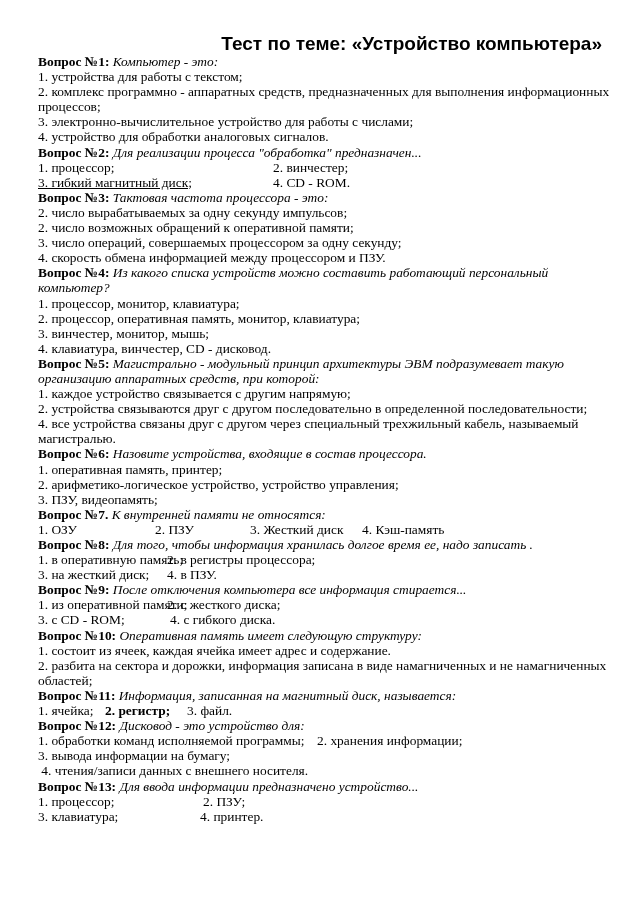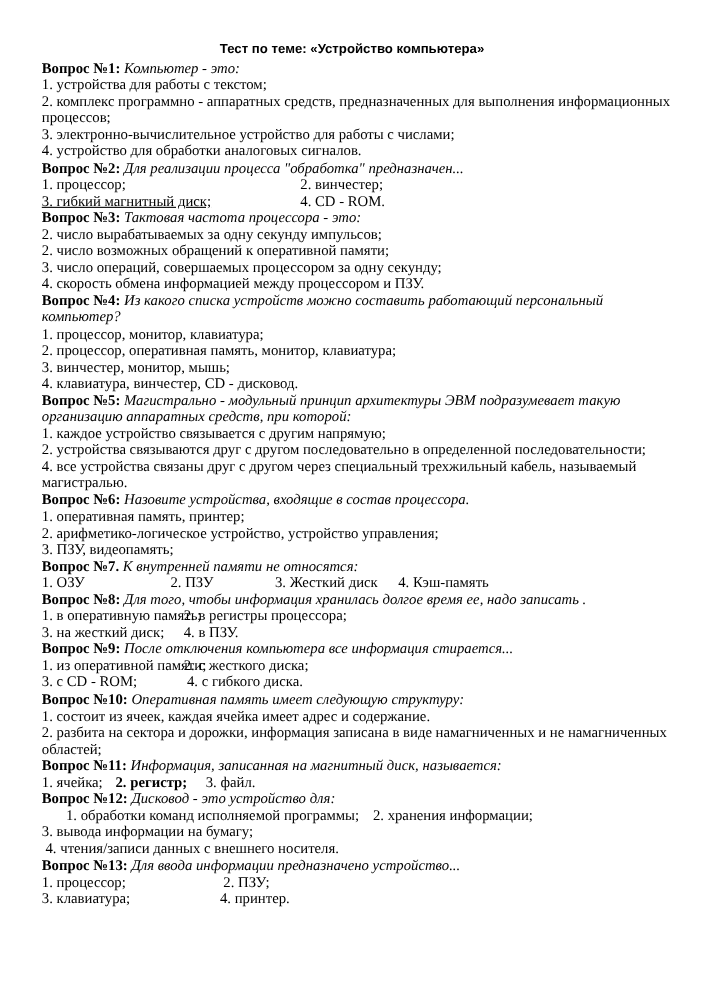--- a/index.html
+++ b/index.html
@@ -20,23 +20,23 @@
     box-sizing: border-box;
     width: 638px;
     height: 903px;
     padding: 36px 0 0 38px;
     overflow: hidden;
     background: #ffffff;
   }
   .title {
     font-family: "Liberation Sans", "DejaVu Sans", sans-serif;
     font-weight: bold;
-    font-size: 12px;
+    font-size: 19px;
     line-height: 16px;
-    text-align: center;
+    text-align: right;
     margin: 0 36px 2px 0;
     white-space: pre-wrap;
   }
   .question { margin: 0; }
   .qline, .arow {
     margin: 0;
     white-space: pre-wrap;
   }
   .qlabel { font-weight: bold; }
   .qtext  { font-style: italic; }
@@ -124,21 +124,21 @@
 областей;</span></p>
       </div>
 
   <div class="question">
     <p class="qline"><b class="qlabel">Вопрос №11:</b><i class="qtext"> Информация, записанная на магнитный диск, называется:</i></p>
   <p class="arow"><span class="acell fixed" style="width: 67px;">1. ячейка;</span><span class="acell fixed" style="width: 82px; font-weight: bold;">2. регистр;</span><span class="acell">3. файл.</span></p>
       </div>
 
   <div class="question">
     <p class="qline"><b class="qlabel">Вопрос №12:</b><i class="qtext"> Дисковод - это устройство для:</i></p>
-  <p class="arow"><span class="acell fixed" style="width: 279px; margin-left: 22px;">1. обработки команд исполняемой программы;</span><span class="acell">2. хранения информации;</span></p>
+  <p class="arow"><span class="acell fixed" style="width: 279px;">1. обработки команд исполняемой программы;</span><span class="acell">2. хранения информации;</span></p>
         <p class="arow"><span class="acell">3. вывода информации на бумагу;</span></p>
         <p class="arow"><span class="acell"> 4. чтения/записи данных с внешнего носителя.</span></p>
       </div>
 
   <div class="question">
     <p class="qline"><b class="qlabel">Вопрос №13:</b><i class="qtext"> Для ввода информации предназначено устройство...</i></p>
   <p class="arow"><span class="acell fixed" style="width: 165px;">1. процессор;</span><span class="acell">2. ПЗУ;</span></p>
         <p class="arow"><span class="acell fixed" style="width: 162px;">3. клавиатура;</span><span class="acell">4. принтер.</span></p>
       </div>
 </div>

